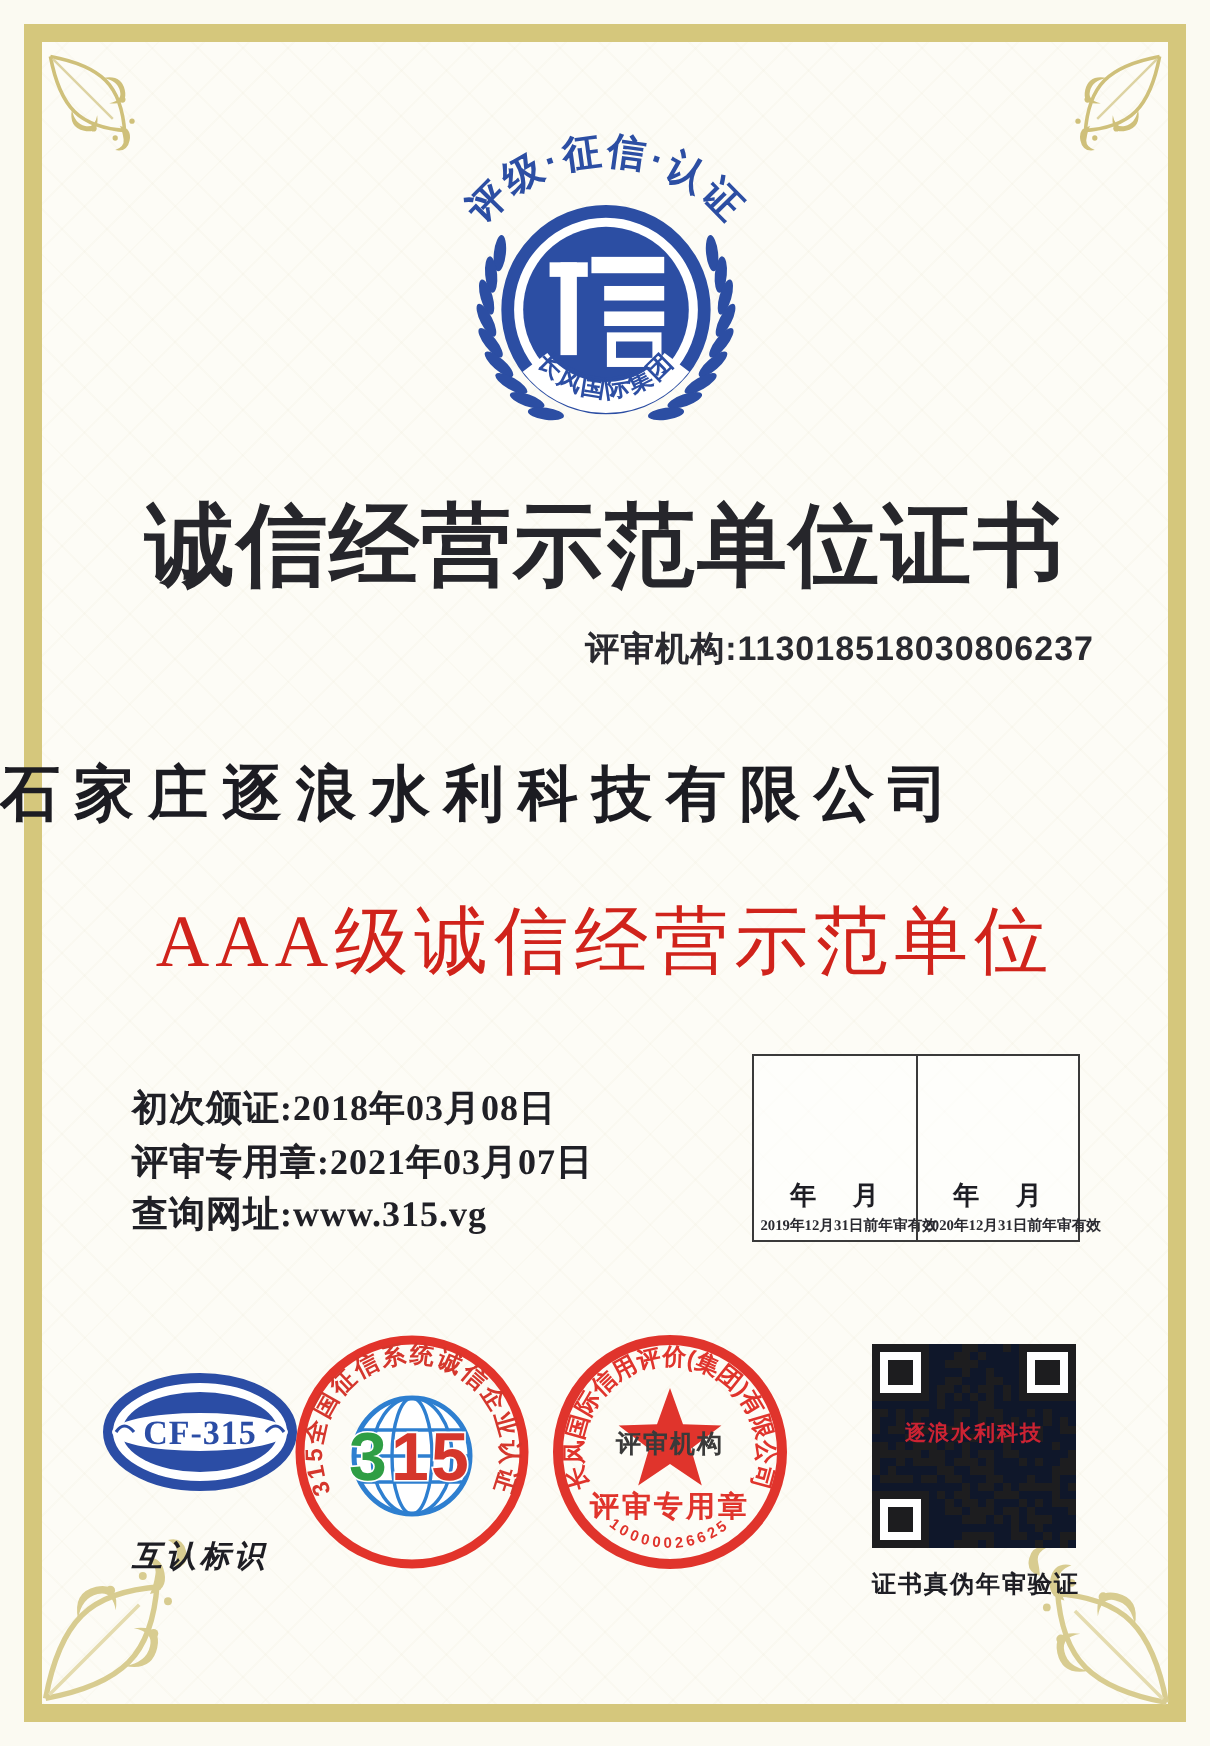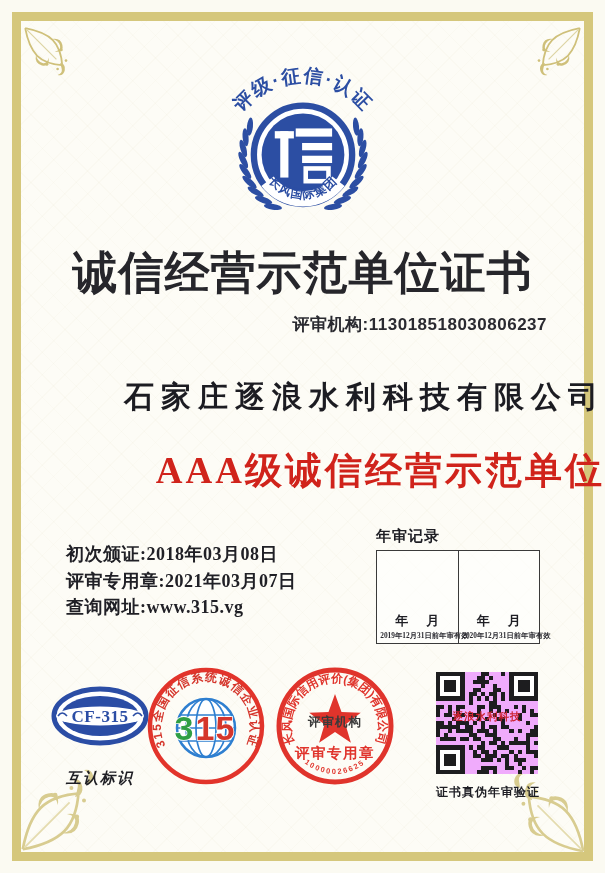--- a/index.html
+++ b/index.html
@@ -30,27 +30,27 @@
 
   .title{
     position:absolute;left:0;right:0;top:243px;text-align:center;
     font-size:45px;font-weight:900;color:#26262b;letter-spacing:1px;
   }
   .credit-code{
     position:absolute;right:58px;top:313px;
     font-size:17px;font-weight:bold;color:#2a2a30;letter-spacing:0.5px;
   }
   .company{
-    position:absolute;left:0;right:0;top:377px;text-align:right;
+    position:absolute;left:0;right:0;top:377px;text-align:left;
     font-size:30px;font-weight:800;color:#1c1c22;letter-spacing:7px;
   }
   .rating{
-    position:absolute;left:0;right:0;top:446px;text-align:right;
+    position:absolute;left:0;right:0;top:446px;text-align:center;
     font-family:"Liberation Serif","DejaVu Serif",serif;
-    font-size:37px;font-weight:bold;color:#d0231b;letter-spacing:3px;
+    font-size:37px;font-weight:normal;color:#d0231b;letter-spacing:3px;
   }
   .details{
     position:absolute;left:66px;top:541px;
     font-family:"Liberation Serif","DejaVu Serif",serif;
     font-size:18px;font-weight:bold;color:#202026;line-height:26.5px;letter-spacing:0.5px;
   }
   .annual{position:absolute;left:376px;top:527px;width:164px;}
   .annual-title{
     font-family:"Liberation Serif","DejaVu Serif",serif;
     font-size:15px;font-weight:bold;color:#1e1e24;margin-bottom:4px;letter-spacing:1px;
@@ -69,21 +69,21 @@
   }
   .seal{position:absolute;}
   .seal svg{display:block;width:100%;height:100%;}
   .cf315{left:50px;top:684px;width:100px;height:64px;}
   .cf315-caption{
     position:absolute;left:44px;top:769px;width:112px;text-align:center;
     font-family:"Liberation Serif","DejaVu Serif",serif;font-size:15px;font-weight:bold;color:#1e1e24;letter-spacing:2px;font-style:italic;
   }
   .globe-seal{left:146px;top:666px;width:120px;height:124px;}
   .review-seal{left:274px;top:664px;width:122px;height:128px;}
-  .qr-wrap{position:absolute;left:436px;top:672px;width:102px;height:102px;background:#f0abfc;}
+  .qr-wrap{position:absolute;left:436px;top:672px;width:102px;height:102px;background:#0f172a;}
   .qr-wrap svg{display:block;width:100%;height:100%;}
   .qr-watermark{
     position:absolute;left:0;right:0;top:38px;text-align:center;
     font-size:10.5px;font-weight:bold;color:#cc2333;letter-spacing:1px;
   }
   .qr-caption{
     position:absolute;left:418px;top:784px;width:140px;text-align:center;
     font-family:"Liberation Serif","DejaVu Serif",serif;font-size:12px;font-weight:bold;color:#1e1e24;letter-spacing:1px;
   }
   .seal-text{font-weight:bold;}
@@ -218,21 +218,20 @@
 
 <div class="rating">AAA级诚信经营示范单位</div>
 
 <div class="details">
   <div><span>初次颁证:</span><span>2018年03月08日</span></div>
   <div><span>评审专用章:</span><span>2021年03月07日</span></div>
   <div><span>查询网址:</span><span>www.315.vg</span></div>
 </div>
 
 <div class="annual">
-  <div class="annual-title">年审记录</div>
   <div class="annual-table">
     <div class="annual-cell">
       <div class="annual-ym">
           <span>年</span>
           <span>月</span>
         </div>
       <div class="annual-note">2019年12月31日前年审有效</div>
     </div>
     <div class="annual-cell">
       <div class="annual-ym">

